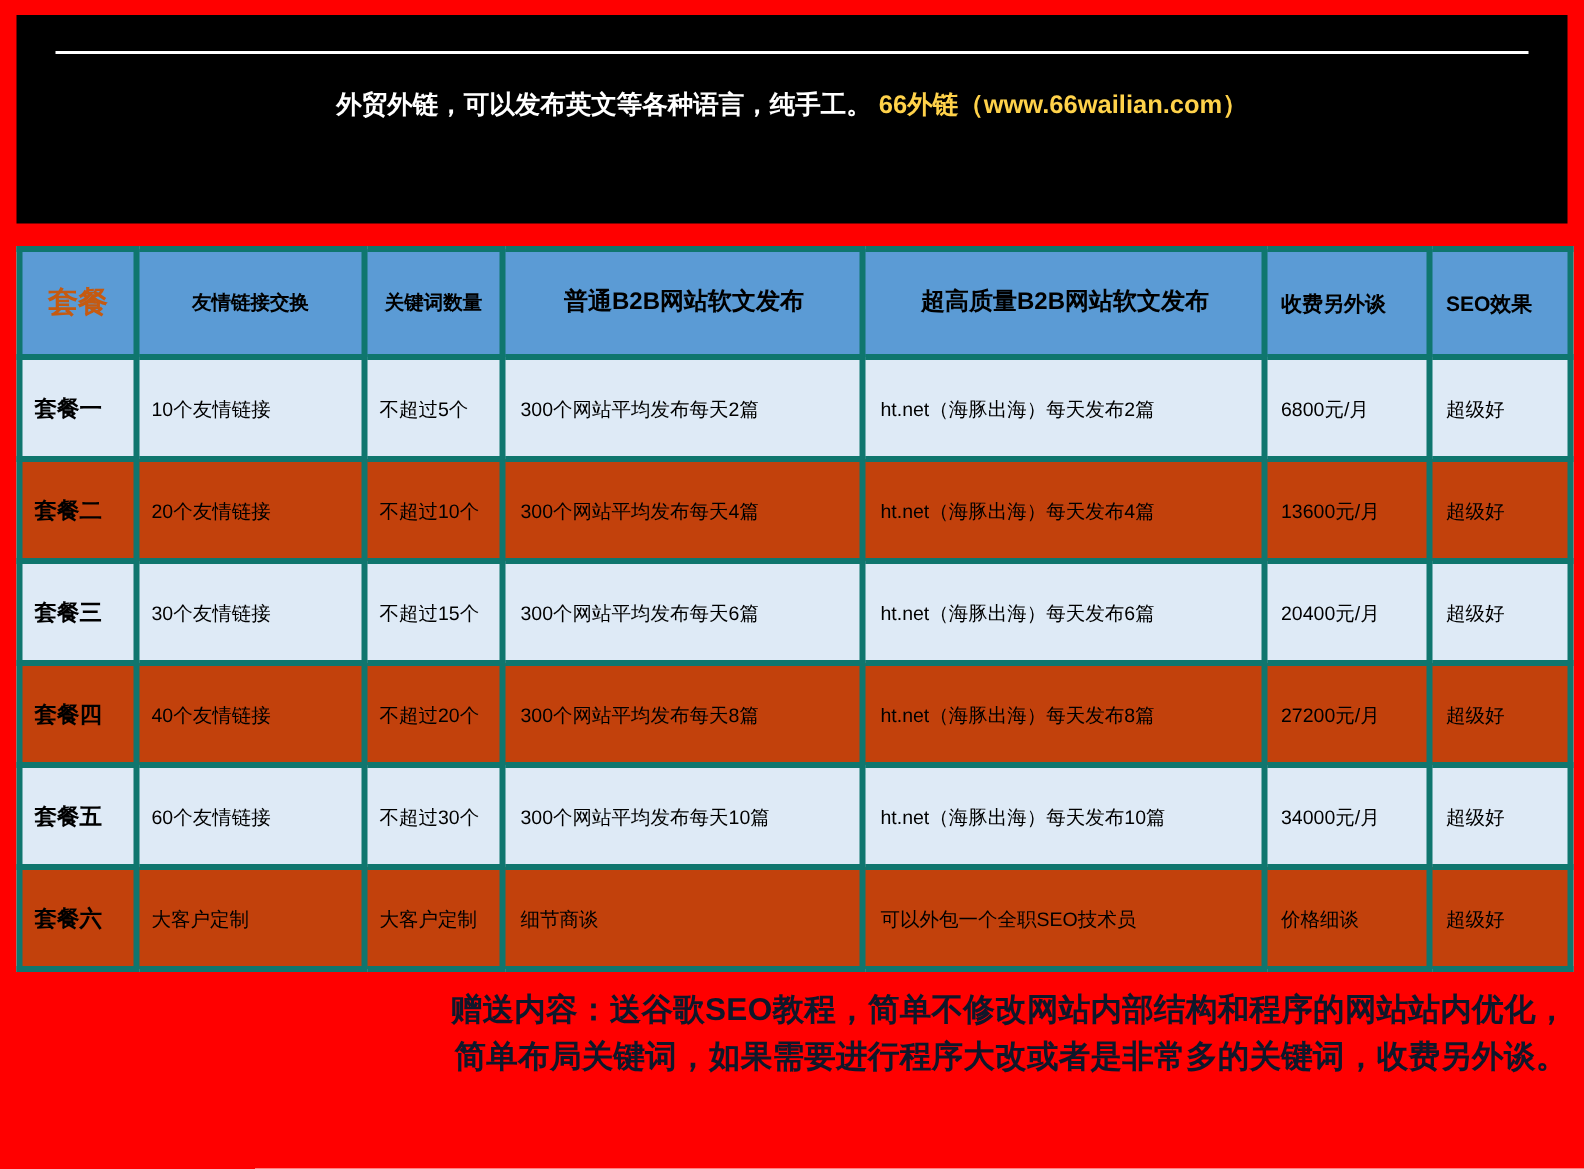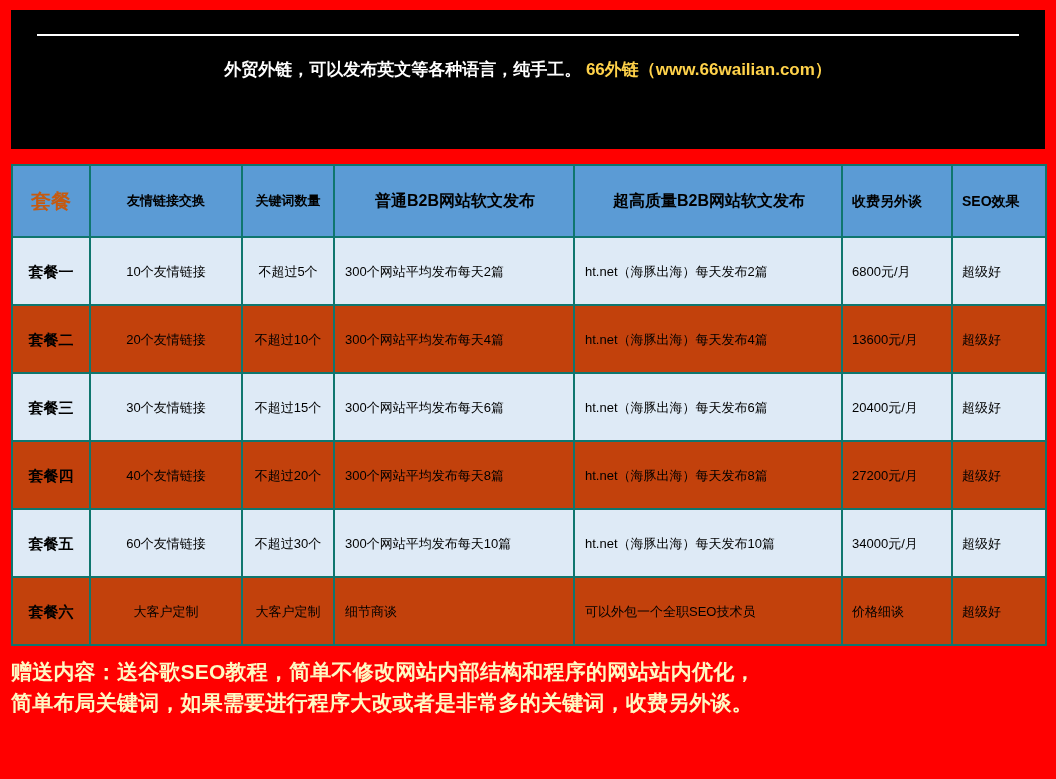--- a/index.html
+++ b/index.html
@@ -66,21 +66,21 @@
     width: 1034px;
     background: #ffffff;
   }
   table.pricing {
     border-collapse: collapse;
     width: 1034px;
     table-layout: fixed;
     background: #ffffff;
   }
   table.pricing th, table.pricing td {
-    border: 2px solid #0f766e;
+    border: 4px solid #0f766e;
     vertical-align: middle;
     padding: 0 8px;
     box-sizing: border-box;
   }
   
   table.pricing thead th {
     background: #5b9bd5;
     color: #000000;
     height: 72px;
     font-size: 14px;
@@ -115,21 +115,21 @@
   }
   table.pricing tbody tr.even td {
     background: #deeaf6;
   }
   table.pricing tbody tr.odd td {
     background: #c2410c;
   }
   table.pricing tbody td {
     font-size: 13px;
     color: #000000;
-    text-align: center;
+    text-align: left;
     line-height: 17px;
   }
   table.pricing tbody td.c0 {
     font-size: 15px;
     font-weight: bold;
   }
   table.pricing tbody td.c3,
   table.pricing tbody td.c4,
   table.pricing tbody td.c5,
   table.pricing tbody td.c6 {
@@ -146,25 +146,25 @@
   col.w2 { width: 92px; }
   col.w3 { width: 240px; }
   col.w4 { width: 268px; }
   col.w5 { width: 110px; }
   col.w6 { width: 94px; }
 
   
   .footer {
     width: 1034px;
     margin-top: 10px;
-    color: #fef9c3;
+    color: #0f172a;
     font-size: 21px;
     font-weight: bold;
     line-height: 31px;
-    text-align: left;
+    text-align: right;
     letter-spacing: 0.2px;
   }
   .footer .line {
     white-space: nowrap;
   }
 </style>
 </head>
 <body>
 
 <div class="page">

